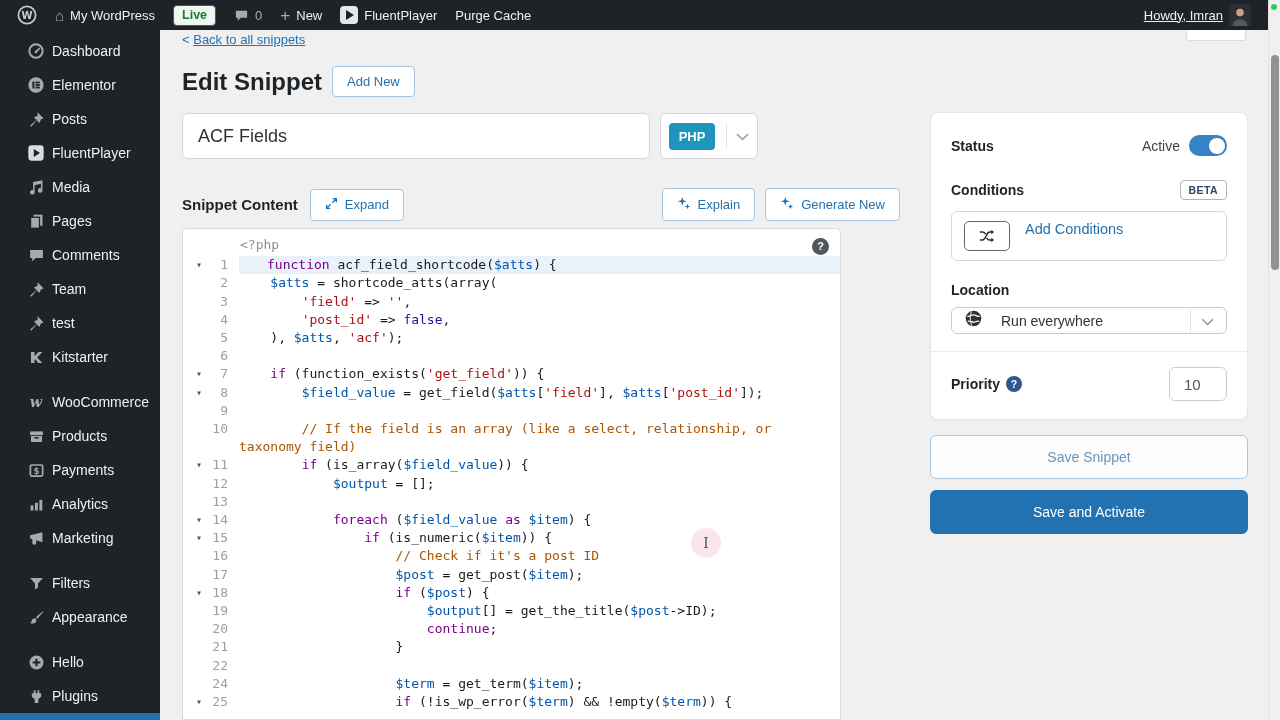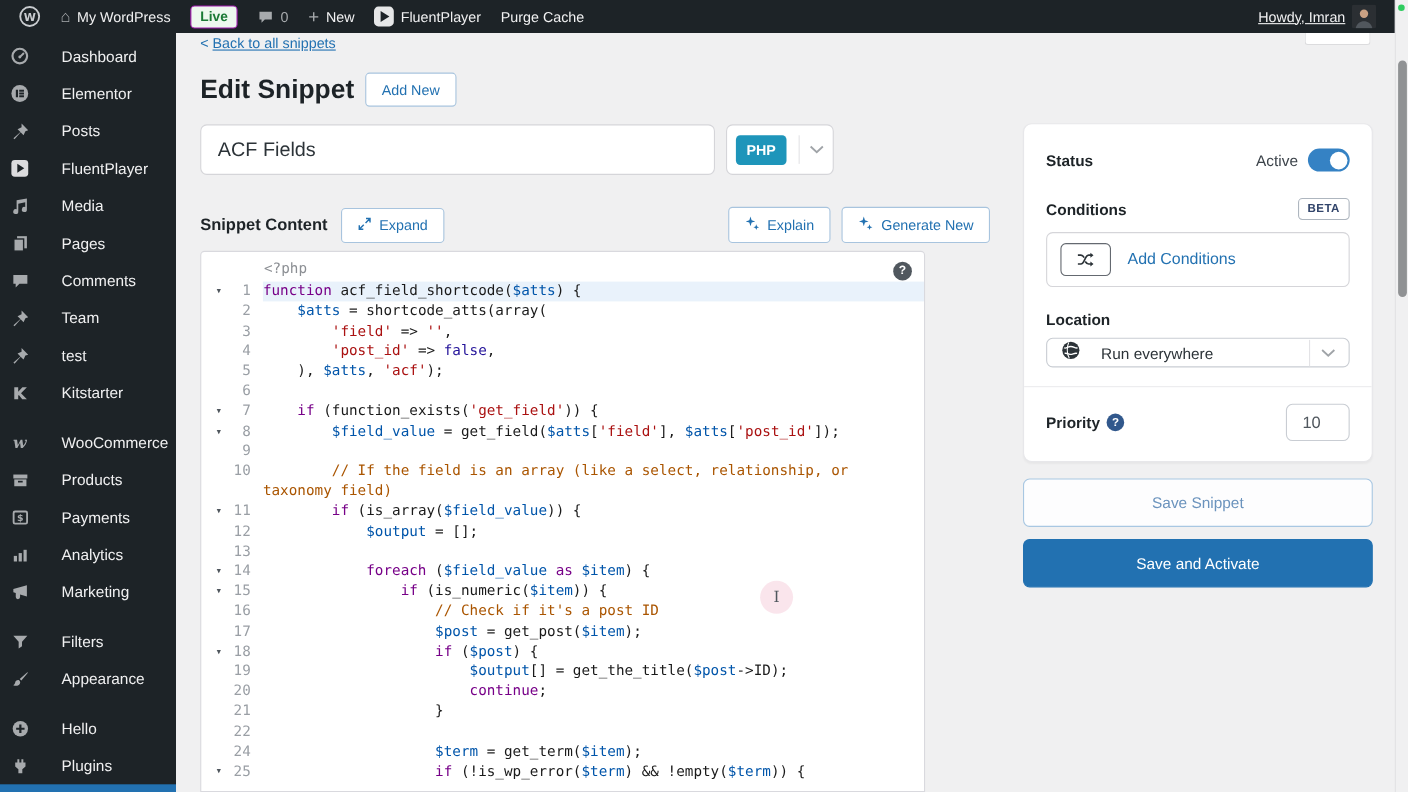--- a/index.html
+++ b/index.html
@@ -16,21 +16,21 @@
   .live-badge{background:#edf8ee;color:#1b7a35;border:1px solid #a21caf;border-radius:4px;
     padding:2px 8px;font-weight:700;font-size:12.5px;line-height:1.2;}
   .plus-glyph{font-size:17px;color:#a7aaad;font-weight:400;line-height:1;}
   .fp-icon{width:18px;height:18px;border-radius:4px;background:#e6e7e8;display:flex;align-items:center;justify-content:center;}
   .fp-icon::after{content:"";border-left:8px solid #1d2327;border-top:5px solid transparent;border-bottom:5px solid transparent;margin-left:2px;}
   #ab-right{margin-left:auto;display:flex;align-items:center;gap:8px;text-decoration:underline;}
   .avatar{width:22px;height:22px;border-radius:2px;overflow:hidden;display:block;}
 
   
   #sidebar{position:absolute;left:0;top:30px;bottom:0;width:160px;background:var(--dark);padding-top:4px;overflow:hidden;}
-  .sb-item{display:flex;align-items:center;gap:28px;padding:7px 8px;color:#f0f0f1;font-size:14px;cursor:pointer;height:34px;text-align:right;}
+  .sb-item{display:flex;align-items:center;gap:6px;padding:7px 26px;color:#f0f0f1;font-size:14px;cursor:pointer;height:34px;text-align:right;}
   .sb-item.gap{margin-top:11px;}
   .sb-item.current{background:var(--accent);}
   .sb-icon{width:20px;height:20px;display:flex;align-items:center;justify-content:center;color:#a7aaad;flex-shrink:0;}
 
   
   #main{position:absolute;left:160px;top:30px;right:12px;bottom:0;background:#f0f0f1;}
   #back-link{position:absolute;left:22px;top:2px;font-size:13px;color:var(--accent);cursor:pointer;}
   #back-link .u{text-decoration:underline;}
   #partial-btn{position:absolute;left:1026px;top:0;width:60px;height:11px;background:#fff;border:1px solid #dcdcde;border-top:none;border-radius:0 0 3px 3px;}
   #title-row{position:absolute;left:22px;top:36px;display:flex;align-items:center;gap:10px;}
@@ -53,39 +53,39 @@
     border:1px solid #d9d9de;border-radius:4px 4px 0 0;overflow:hidden;
     font-family:"DejaVu Sans Mono",monospace;font-size:13px;line-height:18.2px;cursor:text;}
   #ed-meta{padding:7px 8px 2px 57px;color:#8c8f94;}
   #ed-help{position:absolute;top:9px;right:11px;width:17px;height:17px;border-radius:50%;background:#50575e;
     color:#fff;font-size:11px;font-weight:700;display:flex;align-items:center;justify-content:center;
     font-family:"Liberation Sans",sans-serif;cursor:pointer;}
   .ed-row{display:flex;}
   .gut{width:56px;flex-shrink:0;position:relative;text-align:right;padding-right:11px;color:#9a9fa5;}
   .fold{position:absolute;left:13px;top:0;font-size:10px;color:#50575e;cursor:pointer;}
   .lc{flex:1;white-space:pre-wrap;word-break:break-word;padding-right:6px;color:#1a1a1a;}
-  .ed-row.active .lc{background:#e9f2fb;}
+  .ed-row.active .lc{background:#e9f2fb;padding-left:28px;}
   .tk-k{color:#770088;} .tk-v{color:#0055aa;} .tk-s{color:#aa1111;} .tk-c{color:#aa5500;} .tk-a{color:#221199;} .tk-p{color:#1a1a1a;}
 
   #cursor-halo{position:absolute;left:531px;top:498px;width:30px;height:30px;border-radius:50%;
     background:rgba(226,110,150,.18);display:flex;align-items:center;justify-content:center;pointer-events:none;}
   #cursor-halo span{font-family:"DejaVu Serif",serif;font-size:14px;color:#50575e;}
 
   
   #panel{position:absolute;left:770px;top:82px;width:318px;display:flex;flex-direction:column;}
   #panel-card{background:#fff;border:1px solid #e7e7ea;border-radius:8px;padding:22px 20px 18px;box-shadow:0 1px 2px rgba(0,0,0,.04);}
   .p-row{display:flex;align-items:center;justify-content:space-between;}
   .p-label{font-size:14px;font-weight:700;color:var(--dark);}
   .p-sub{font-size:14px;color:#3c434a;}
   .toggle{width:38px;height:21px;border-radius:11px;background:var(--toggle);position:relative;cursor:pointer;margin-left:9px;}
   .toggle .knob{position:absolute;right:2.5px;top:2.5px;width:16px;height:16px;border-radius:50%;background:#fff;}
   #beta-badge{font-size:10.5px;font-weight:700;letter-spacing:.4px;color:#32456b;border:1.5px solid #aeb6bf;
     border-radius:4px;padding:3px 8px;}
   #add-cond{margin-top:11px;border:1px solid #d5d5d9;border-radius:6px;background:#fff;
-    padding:9px 12px;display:flex;align-items:center;gap:15px;cursor:pointer;}
+    padding:9px 12px;display:flex;align-items:flex-start;gap:15px;cursor:pointer;}
   #shuffle-box{width:46px;height:30px;border:1px solid #646970;border-radius:5px;display:flex;align-items:center;justify-content:center;}
   #add-cond-label{color:var(--accent);font-size:14.5px;}
   #loc-label{margin-top:21px;}
   #loc-select{margin-top:9px;border:1px solid #c9cdd3;border-radius:6px;height:27px;display:flex;align-items:center;
     padding:0 12px;gap:18px;cursor:pointer;background:#fff;}
   #loc-select .chev-wrap{margin-left:auto;display:flex;align-items:center;gap:10px;}
   #loc-div{width:1px;height:24px;background:#e3e3e6;}
   #panel-hr{border:none;border-top:1px solid #ececee;margin:17px -20px 0;}
   #priority-row{margin-top:15px;}
   .help-dot{width:16px;height:16px;border-radius:50%;background:#31588c;color:#fff;font-size:10.5px;font-weight:700;

